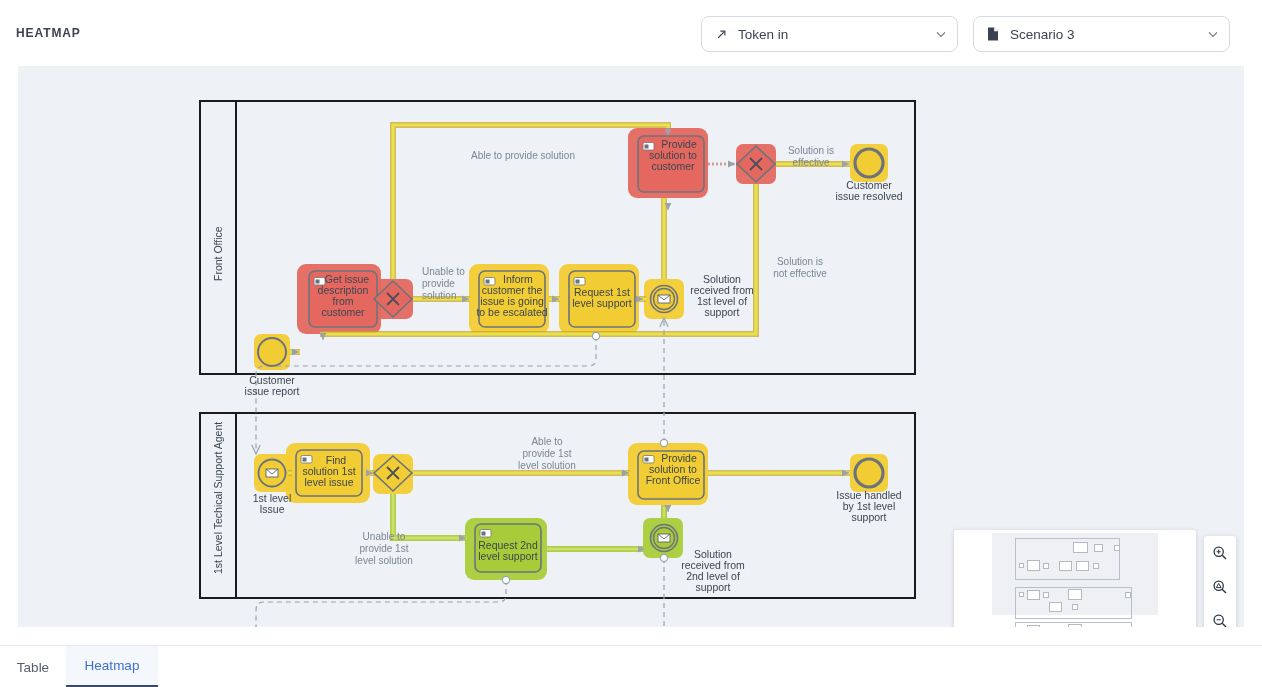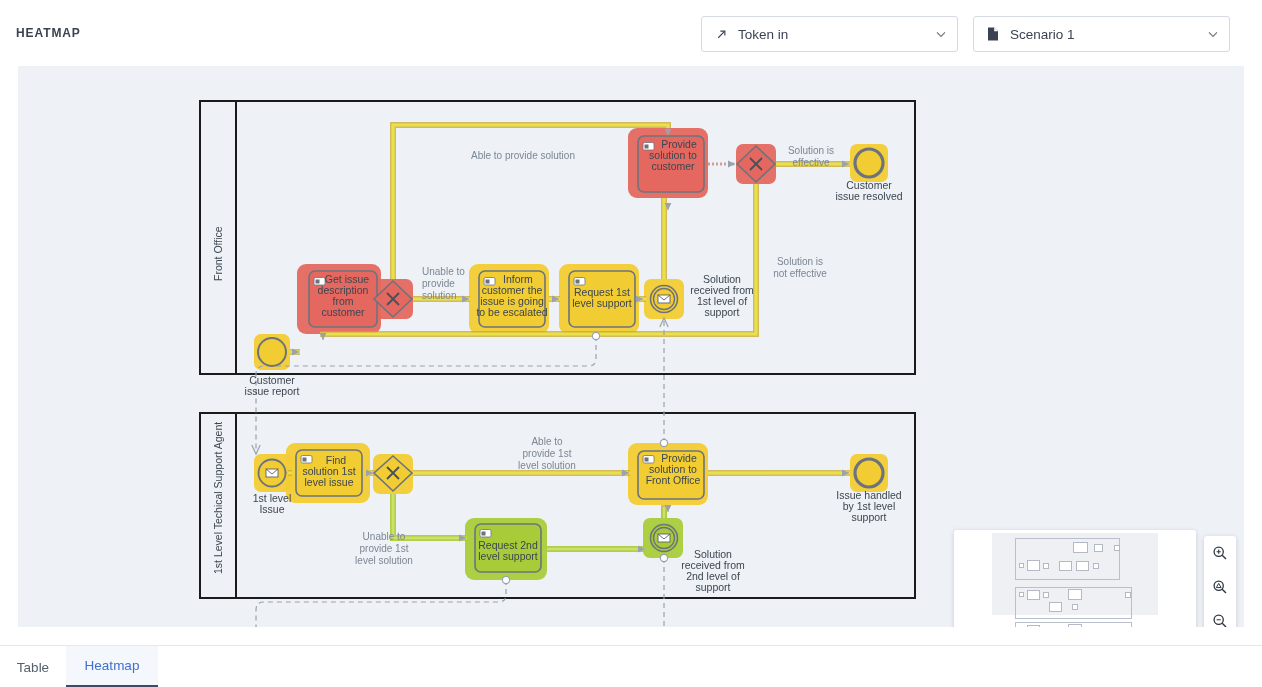--- a/index.html
+++ b/index.html
@@ -28,21 +28,21 @@
     position: absolute; left: 16px; top: 26px;
     font-size: 12px; letter-spacing: 0.9px;
     color: #3b4252; font-weight: 600;
     text-transform: uppercase;
   }
   .dropdown {
     position: absolute; top: 16px;
     height: 36px;
     background: #ffffff;
     border: 1px solid #d6dae2;
-    border-radius: 3px;
+    border-radius: 8px;
     display: flex; align-items: center;
     padding: 0 10px 0 12px;
     cursor: pointer;
   }
   .dropdown.dd-token { left: 701px; width: 257px; }
   .dropdown.dd-scenario { left: 973px; width: 257px; }
   .dd-icon {
     width: 14px; height: 14px;
     margin-right: 10px;
     flex: 0 0 14px;
@@ -184,21 +184,21 @@
       </span>
     </div>
 
     <div class="dropdown dd-scenario">
       <span class="dd-icon">
         <svg width="12" height="14" viewBox="0 0 12 14">
           <path d="M1 0.6 H7.2 L11 4.3 V13.4 H1 Z" fill="#3b4252"></path>
           <path d="M7.2 0.6 V4.3 H11" fill="#ffffff"></path>
         </svg>
       </span>
-      <span class="dd-label">Scenario 1</span>
+      <span class="dd-label">Scenario 3</span>
       <span class="dd-caret">
         <svg width="10" height="7" viewBox="0 0 10 7">
             <path d="M1 1.4 L5 5.4 L9 1.4" stroke="#6b7280" stroke-width="1.1" fill="none"></path>
           </svg>
       </span>
     </div>
   </div>
 
   <div class="canvas-wrap">
     <div class="diagram">

